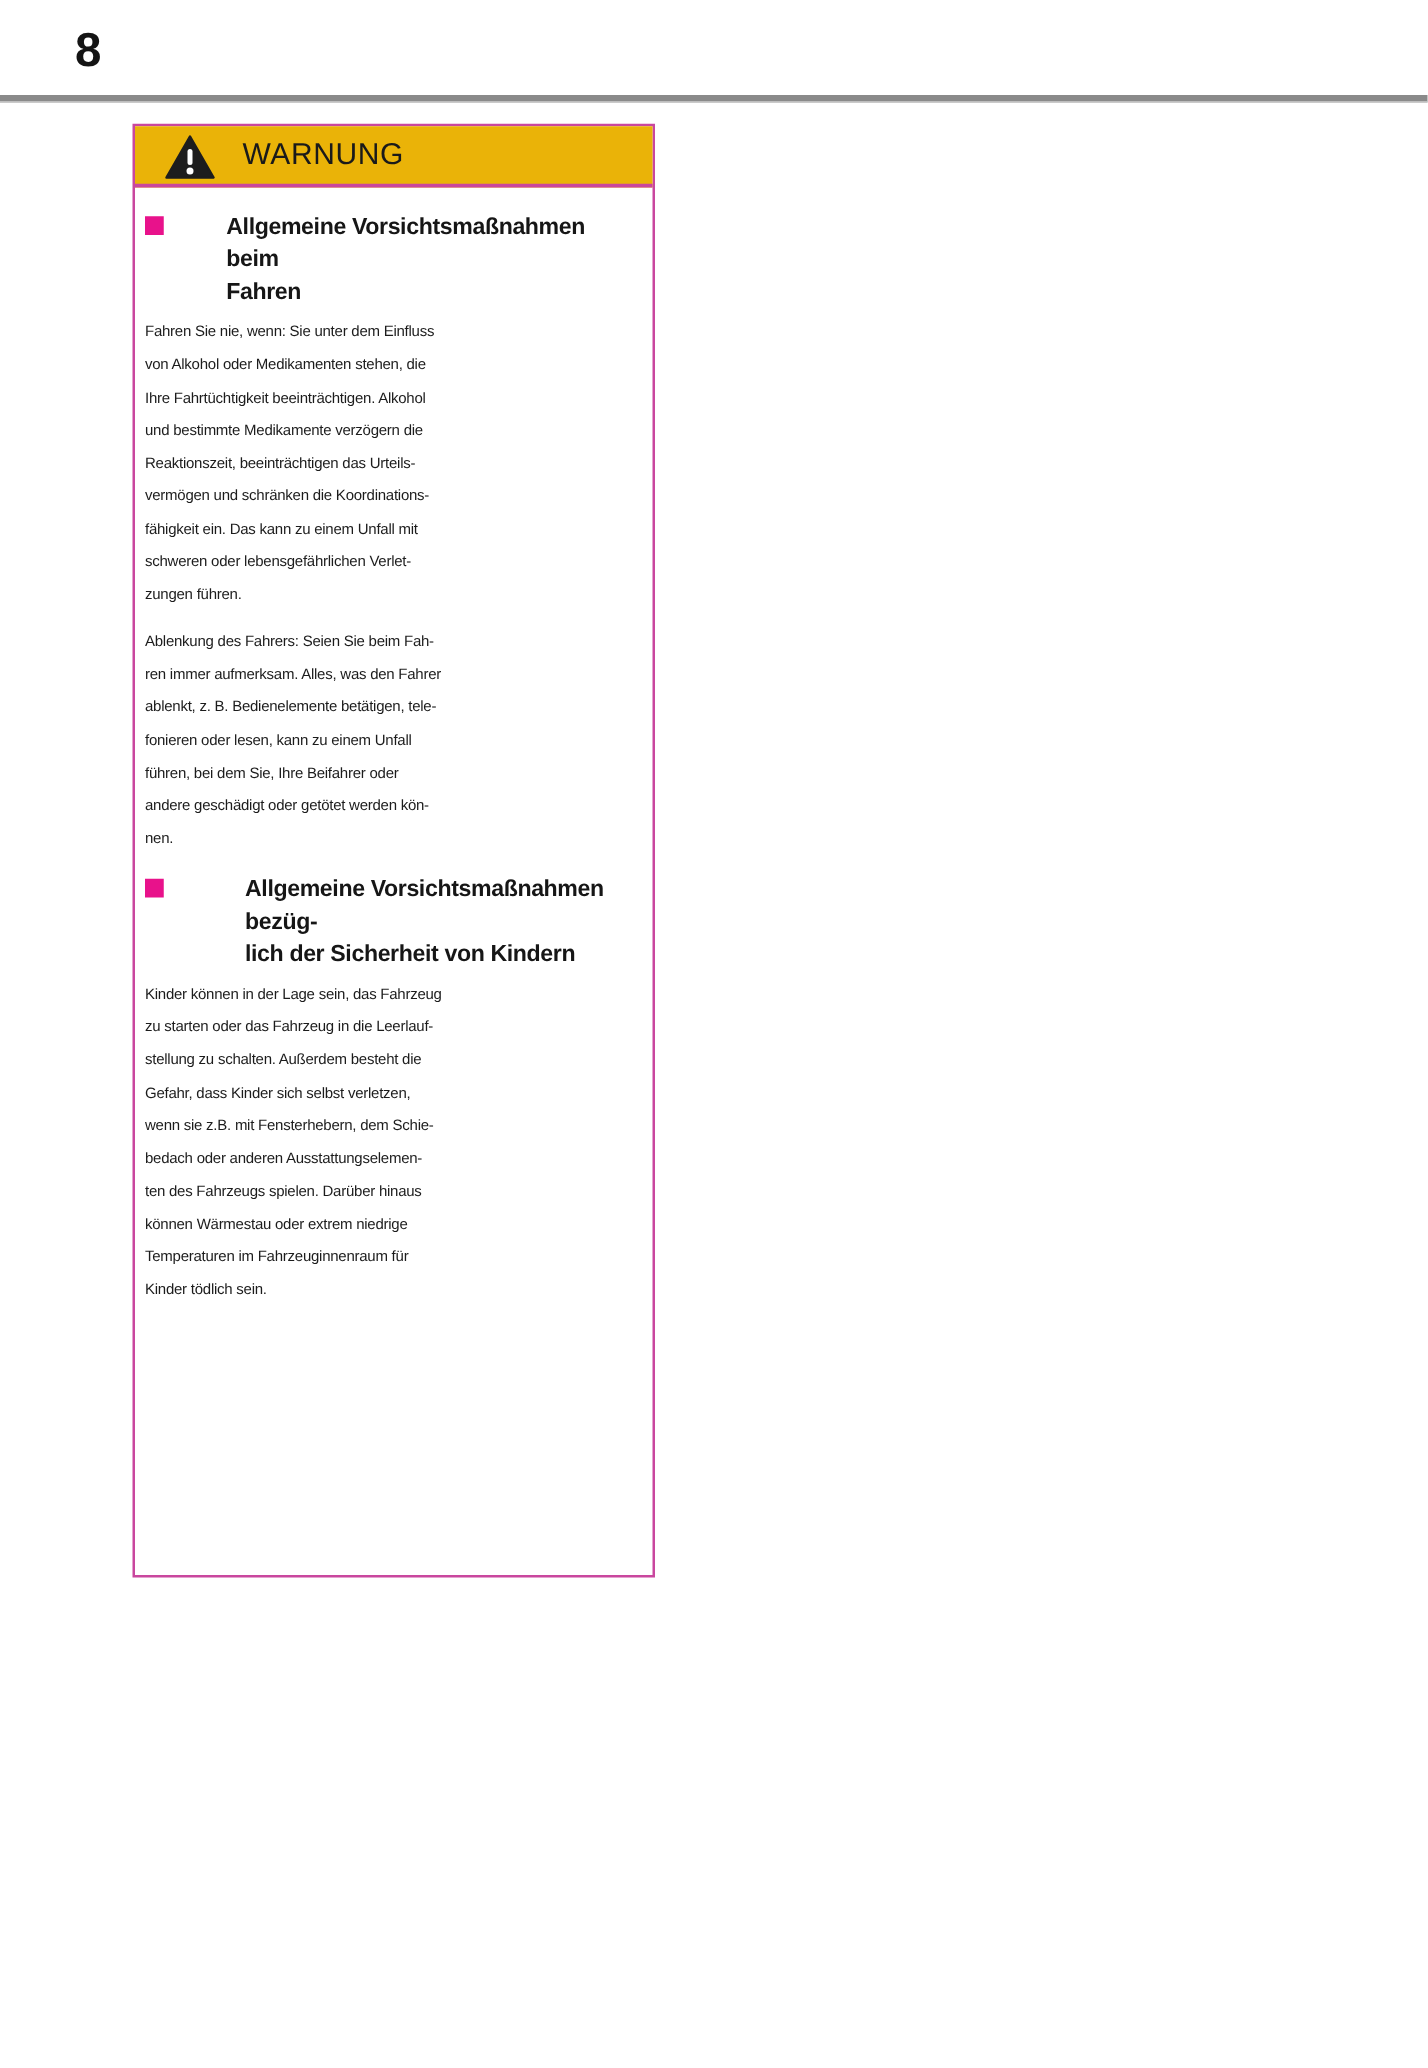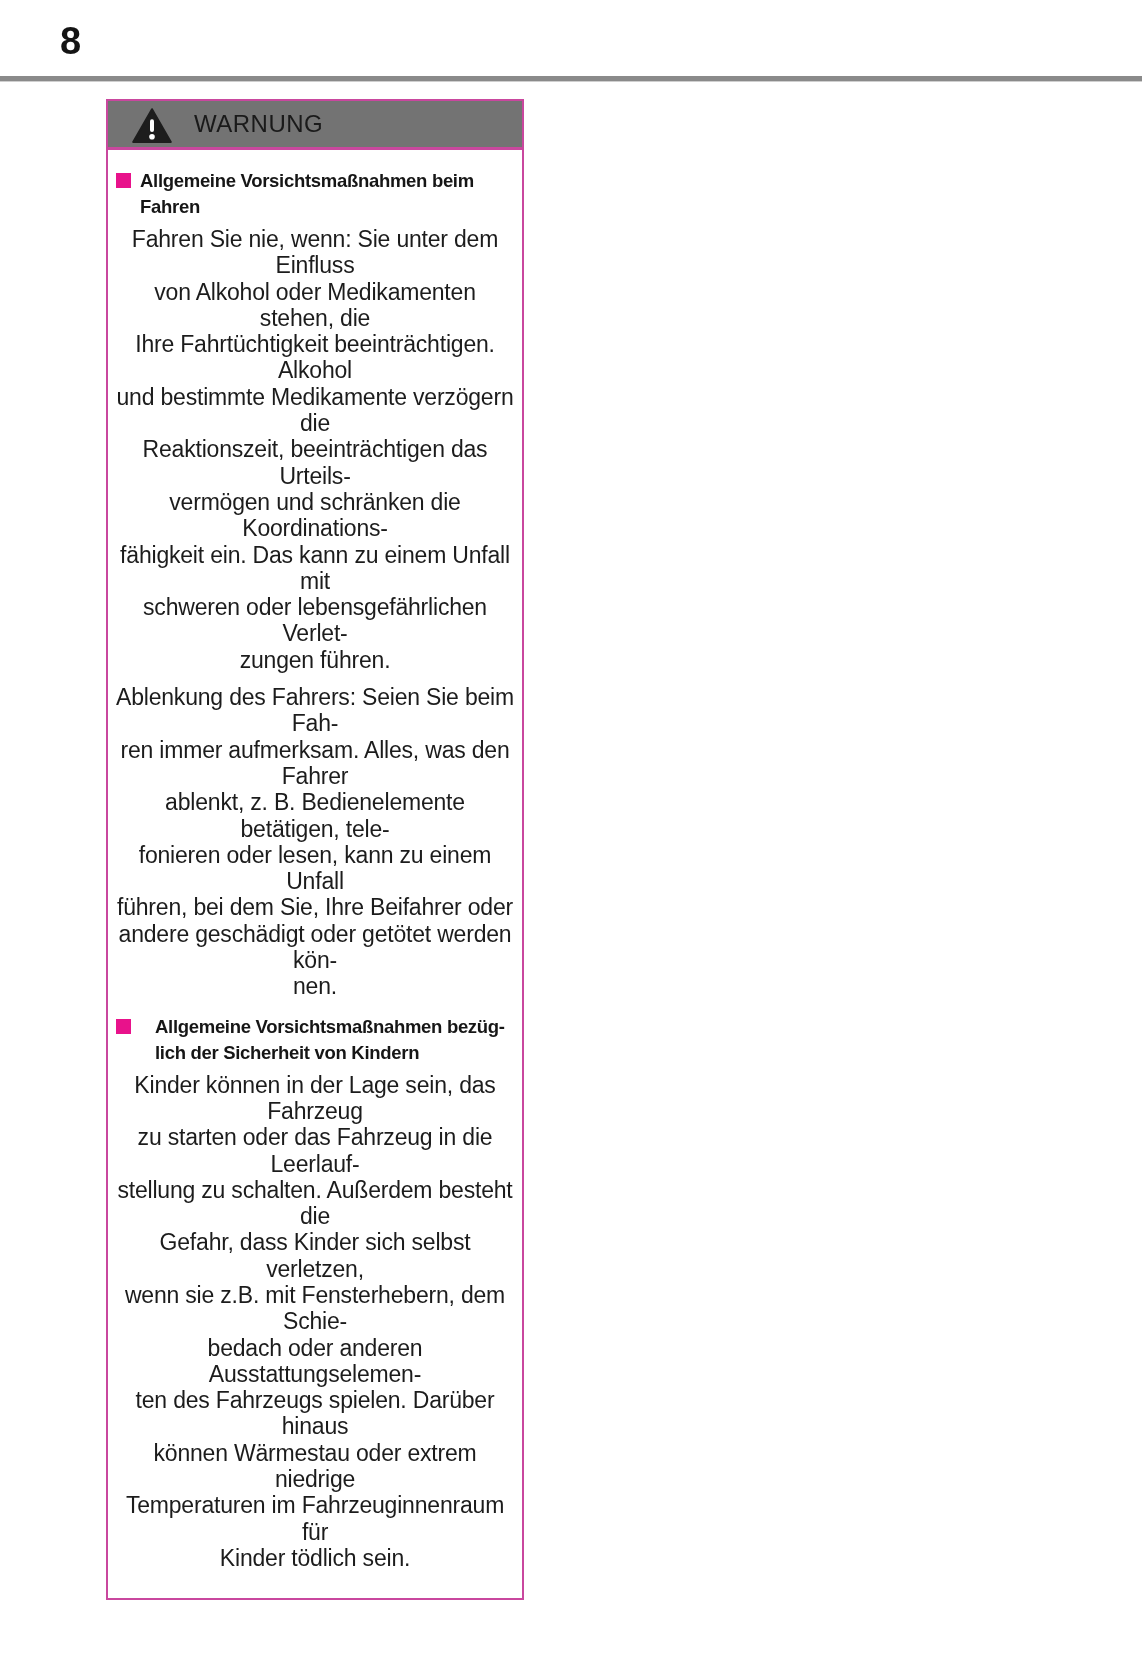--- a/index.html
+++ b/index.html
@@ -40,21 +40,21 @@
     width: 418px;
     min-height: 1163px;
     box-sizing: border-box;
     border: 2px solid #c9479e;
     background: #ffffff;
   }
   .warning-header {
     display: flex;
     align-items: center;
     gap: 22px;
-    background: #737373;
+    background: #eab308;
     border-bottom: 3px solid #c9479e;
     height: 46px;
     padding-left: 24px;
   }
   .warning-icon {
     display: block;
     width: 40px;
     height: 36px;
     margin-top: 3px;
   }
@@ -88,29 +88,29 @@
     flex: 0 0 auto;
     margin-top: 5px;
   }
   .heading-text {
     font-weight: bold;
     font-size: 18.5px;
     line-height: 26px;
     letter-spacing: -0.3px;
     white-space: pre-line;
     color: #161616;
+    margin-left: 41px;
   }
   .body-par {
     margin: 0 0 11px 0;
-    font-size: 23px;
+    font-size: 12px;
     line-height: 26.3px;
     letter-spacing: -0.2px;
     white-space: pre-line;
     color: #1c1c1c;
-    text-align: center;
   }
 </style>
 </head>
 <body>
 
 <div class="page-number">8</div>
 
 <div class="top-rule"></div>
 
 <div class="warning-box">

